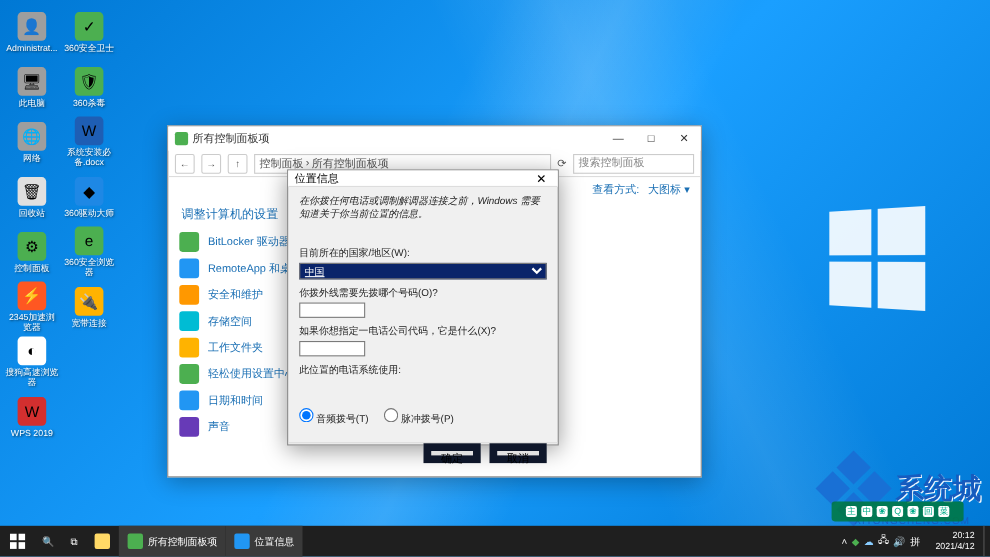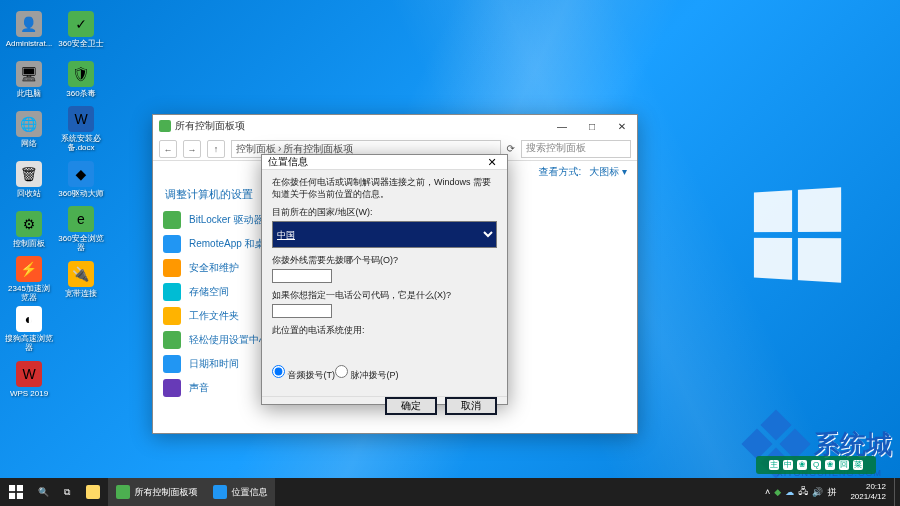--- a/index.html
+++ b/index.html
@@ -37,29 +37,29 @@
 .cpwin .citem { display:flex; align-items:center; gap:8px; height:24px; font-size:10px; color:#1a6fb4; cursor:pointer; }
 .cpwin .citem .cic { width:18px; height:18px; background:#4caf50; border-radius:3px; }
 .cpwin .citem.alt .cic { background:#2196f3; }
 
 
 .dialog { position: absolute; left: 261px; top: 154px; width: 247px; height: 251px; background: #f0f0f0; border: 1px solid #888; box-shadow: 0 4px 20px rgba(0,0,0,.4); display:flex; flex-direction:column; font-size:9px; }
 .dialog .dtitle { height:18px; background:#fff; display:flex; align-items:center; padding-left:6px; font-size:10px; border-bottom:1px solid #ddd; }
 .dialog .dtitle .spacer{flex:1;}
 .dialog .dtitle .x{width:30px; text-align:center; cursor:pointer; font-size:11px;}
 .dialog .body { flex:1; padding:6px 10px; color:#222; }
-.dialog .intro { font-size:9px; line-height:12px; margin-bottom:6px; }
+.dialog .intro { font-size:9px; line-height:12px; margin-bottom:24px;font-style:italic; }
 .dialog .field { margin-bottom:6px; }
 .dialog .field label { display:block; font-size:9px; margin-bottom:2px; }
 .dialog select, .dialog input[type=text] { font-size:9px; }
-.dialog select.country { width:100%; background:#0a246a; color:#fff; border:1px solid #7a7a7a; height:27px;text-decoration:underline; }
+.dialog select.country { width:100%; background:#0a246a; color:#fff; border:1px solid #7a7a7a; height:15px;text-decoration:underline; }
 .dialog input.small { width:60px; height:14px; border:1px solid #7a7a7a; }
-.dialog .radios { display:flex; align-items:flex-start;margin-top:28px; }
+.dialog .radios { display:flex; gap:14px; align-items:flex-start;margin-top:28px; }
 .dialog .btnrow { height:28px; border-top:1px solid #ddd; display:flex; align-items:center; justify-content:flex-end; gap:8px; padding:0 10px; }
-.dialog .btn { width:52px; height:18px; border:2px solid #0f172a; background:#e1e1e1; font-size:10px; cursor:pointer; }
+.dialog .btn { width:52px; height:18px; border:7px solid #0f172a; background:#e1e1e1; font-size:10px; cursor:pointer; }
 
 
 .taskbar { position:absolute; left:0; right:0; bottom:0; height:28px; background:#1f1f1f; display:flex; align-items:center; color:#fff; font-size:9px; }
 .taskbar .start { width:32px; height:28px; display:flex; align-items:center; justify-content:center; cursor:pointer; }
 .taskbar .start svg{width:14px;height:14px;}
 .taskbar .tsearch { width:24px; height:28px; display:flex; align-items:center; justify-content:center; cursor:pointer; }
 .taskbar .tbtn { height:28px; padding:0 8px; display:flex; align-items:center; gap:4px; cursor:pointer; }
 .taskbar .tbtn.active { background:#3a3a3a; }
 .taskbar .tbtn .ic { width:14px; height:14px; background:#ffd966; border-radius:2px; }
 .taskbar .spacer{flex:1;}

